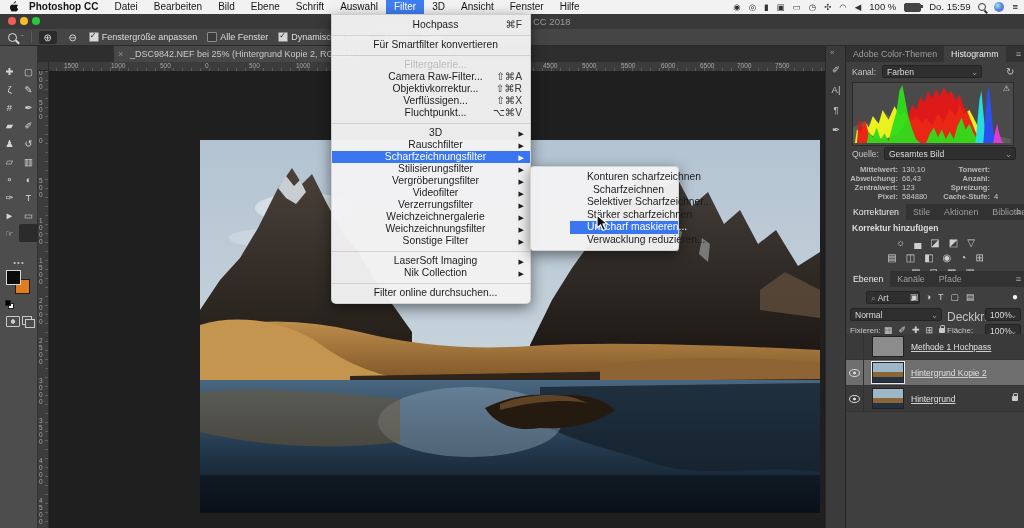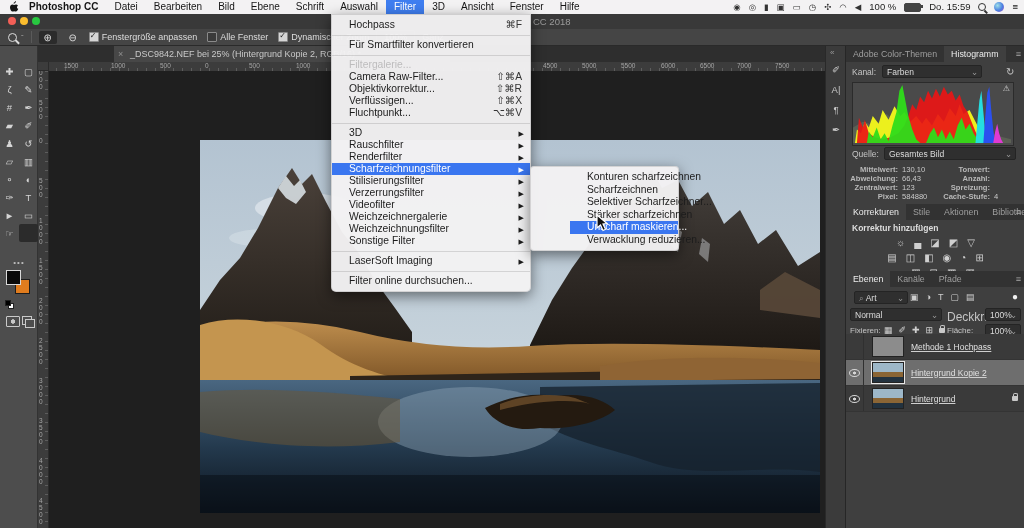--- a/index.html
+++ b/index.html
@@ -112,21 +112,21 @@
     background:radial-gradient(circle,#d6d6d6 1.4px,transparent 1.6px);}
   .layer.hidden-layer .eye{visibility:hidden;}
   .thumb{width:30px;height:19px;margin:0 7px 0 8px;background:linear-gradient(#9db7c8 0 45%,#8a6535 45% 72%,#22323f 72% 100%);border:1px solid #222;}
   .layer.thumb-gray .thumb{background:#8c8c8c;}
   .layer.selected .thumb{outline:1.5px solid #e8e8e8;}
   .lname{font-size:8.5px;color:#e0e0e0;white-space:nowrap;}
   .layer .lock{position:absolute;right:7px;display:none;}
   .layer.locked .lock{display:inline-block;}
   
   .menu{background:rgba(243,242,243,0.97);box-shadow:0 4px 14px rgba(0,0,0,0.5);z-index:50;
-    border:1px solid rgba(0,0,0,0.12);box-sizing:border-box;padding:4px 0;}
+    border:1px solid rgba(0,0,0,0.12);box-sizing:border-box;padding:4px 0;text-align:center;}
   #filtermenu{left:331px;top:14px;width:200px;border-radius:0 0 5px 5px;}
   #sharpsub{left:530px;top:166px;width:149px;border-radius:4px;}
   .mi{position:relative;height:12px;line-height:12px;font-size:10.3px;color:#1c1c1c;
     padding:0 8px 0 17px;white-space:nowrap;}
   .mi .sc{position:absolute;right:8px;color:#333;}
   .mi .arr{display:none;position:absolute;right:6px;font-size:7px;top:0.5px;}
   .mi.sub .arr{display:inline;}
   .mi.hl{background:#3a76f0;color:#fff;}
   .mi.hl .sc,.mi.hl .arr{color:#fff;}
   .mi.dis{color:#bdbcbd;}
@@ -427,21 +427,21 @@
       <div class="arow">
           <span class="aicon">◐</span>
           <span class="aicon">▨</span>
           <span class="aicon">⊟</span>
           <span class="aicon">▩</span>
           <span class="aicon">▥</span>
         </div>
     </div>
 
     <div class="tabrow" style="top:225px;"><span><span class="ptab active">Ebenen</span><span class="ptab">Kanäle</span><span class="ptab">Pfade</span></span><span class="hamb">≡</span></div>
-    <span class="sel" style="left:8px;top:245px;width:54px;"><span style="color:#999;">⌕ </span><span>Art</span><span class="caret">⌄</span></span>
+    <span class="sel" style="left:20px;top:245px;width:54px;"><span style="color:#999;">⌕ </span><span>Art</span><span class="caret">⌄</span></span>
     <span class="abs" style="left:64px;top:246px;display:flex;gap:7px;">
         <span class="fxicon">▣</span>
         <span class="fxicon">◑</span>
         <span class="fxicon">T</span>
         <span class="fxicon">▢</span>
         <span class="fxicon">▤</span>
       </span>
     <span class="abs" style="right:6px;top:245px;color:#f2f2f2;font-size:10px;">●</span>
     <span class="sel" style="left:4px;top:262px;width:92px;"><span>Normal</span><span class="caret">⌄</span></span>
     <span class="plabel" style="left:101px;top:264px;font-size:12px;">Deckkraft:</span>
@@ -493,30 +493,31 @@
       <div class="mi"><span>Für Smartfilter konvertieren</span><span class="sc"></span></div>
       <div class="mi sep"><span></span><span class="sc"></span></div>
       <div class="mi dis"><span>Filtergalerie...</span><span class="sc"></span></div>
       <div class="mi"><span>Camera Raw-Filter...</span><span class="sc">⇧⌘A</span></div>
       <div class="mi"><span>Objektivkorrektur...</span><span class="sc">⇧⌘R</span></div>
       <div class="mi"><span>Verflüssigen...</span><span class="sc">⇧⌘X</span></div>
       <div class="mi"><span>Fluchtpunkt...</span><span class="sc">⌥⌘V</span></div>
       <div class="mi sep"><span></span><span class="sc"></span></div>
       <div class="mi sub"><span>3D</span><span class="sc"></span><span class="arr">▶</span></div>
       <div class="mi sub"><span>Rauschfilter</span><span class="sc"></span><span class="arr">▶</span></div>
-      <div class="mi sub"><span>Renderfilter</span><span class="sc"></span><span class="arr">▶</span></div>
       <div class="mi sub hl"><span>Scharfzeichnungsfilter</span><span class="sc"></span><span class="arr">▶</span></div>
       <div class="mi sub"><span>Stilisierungsfilter</span><span class="sc"></span><span class="arr">▶</span></div>
+      <div class="mi sub"><span>Vergröberungsfilter</span><span class="sc"></span><span class="arr">▶</span></div>
+      <div class="mi sub"><span>Videofilter</span><span class="sc"></span><span class="arr">▶</span></div>
       <div class="mi sub"><span>Verzerrungsfilter</span><span class="sc"></span><span class="arr">▶</span></div>
-      <div class="mi sub"><span>Videofilter</span><span class="sc"></span><span class="arr">▶</span></div>
       <div class="mi sub"><span>Weichzeichnergalerie</span><span class="sc"></span><span class="arr">▶</span></div>
       <div class="mi sub"><span>Weichzeichnungsfilter</span><span class="sc"></span><span class="arr">▶</span></div>
       <div class="mi sub"><span>Sonstige Filter</span><span class="sc"></span><span class="arr">▶</span></div>
       <div class="mi sep"><span></span><span class="sc"></span></div>
       <div class="mi sub"><span>LaserSoft Imaging</span><span class="sc"></span><span class="arr">▶</span></div>
+      <div class="mi sub"><span>Nik Collection</span><span class="sc"></span><span class="arr">▶</span></div>
       <div class="mi sep"><span></span><span class="sc"></span></div>
       <div class="mi"><span>Filter online durchsuchen...</span><span class="sc"></span></div>
     </div>
 
   <div id="sharpsub" class="menu abs">
       <div class="mi"><span>Konturen scharfzeichnen</span></div>
       <div class="mi"><span>Scharfzeichnen</span></div>
       <div class="mi"><span>Selektiver Scharfzeichner...</span></div>
       <div class="mi"><span>Stärker scharfzeichnen</span></div>
       <div class="mi hl"><span>Unscharf maskieren...</span></div>

